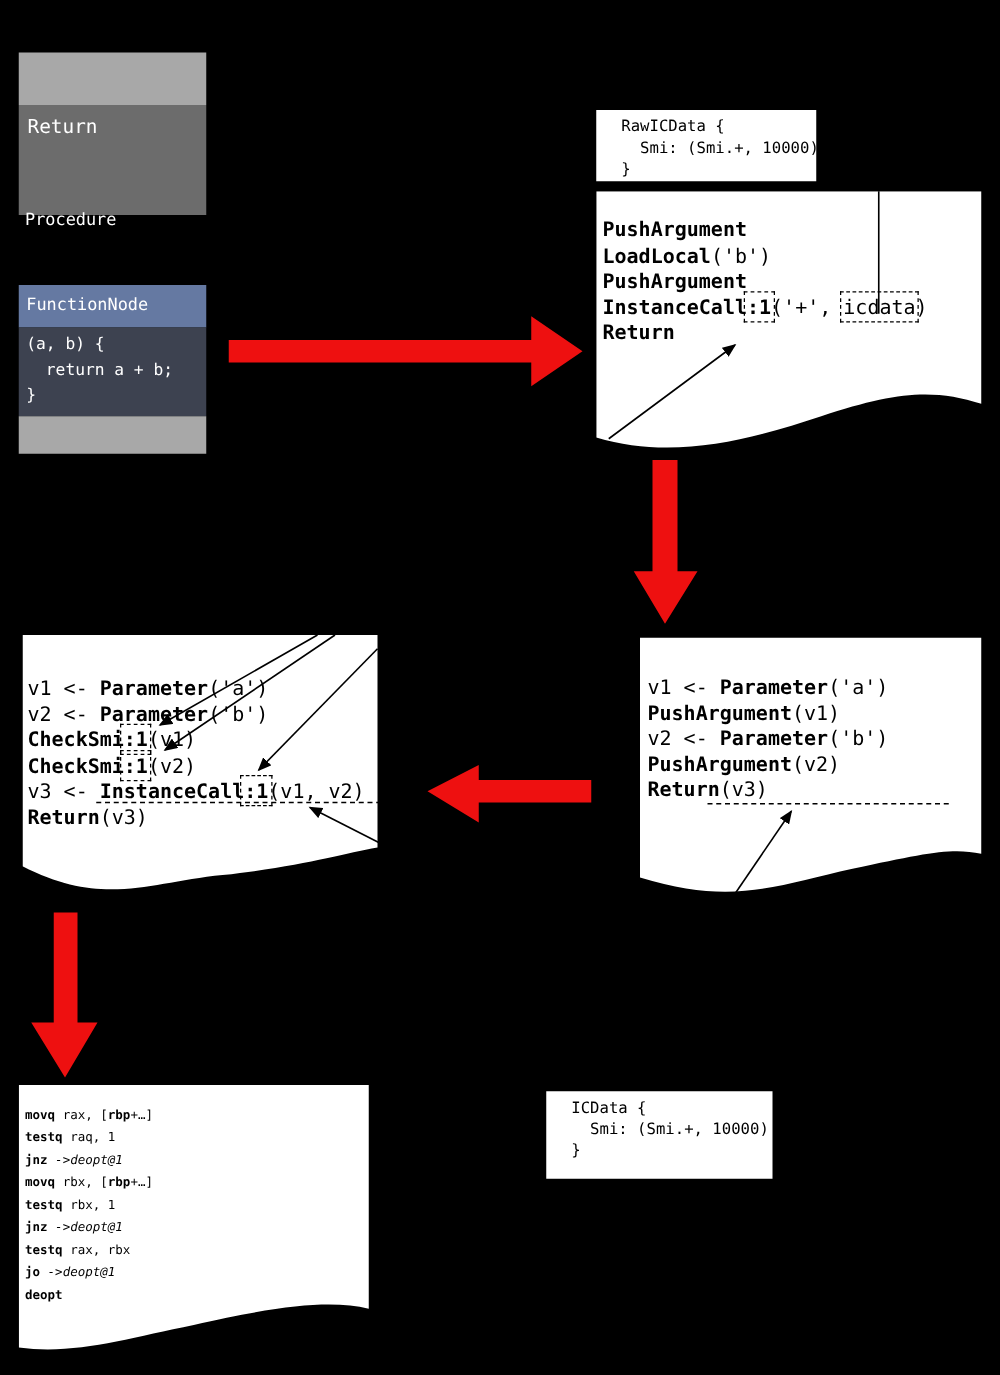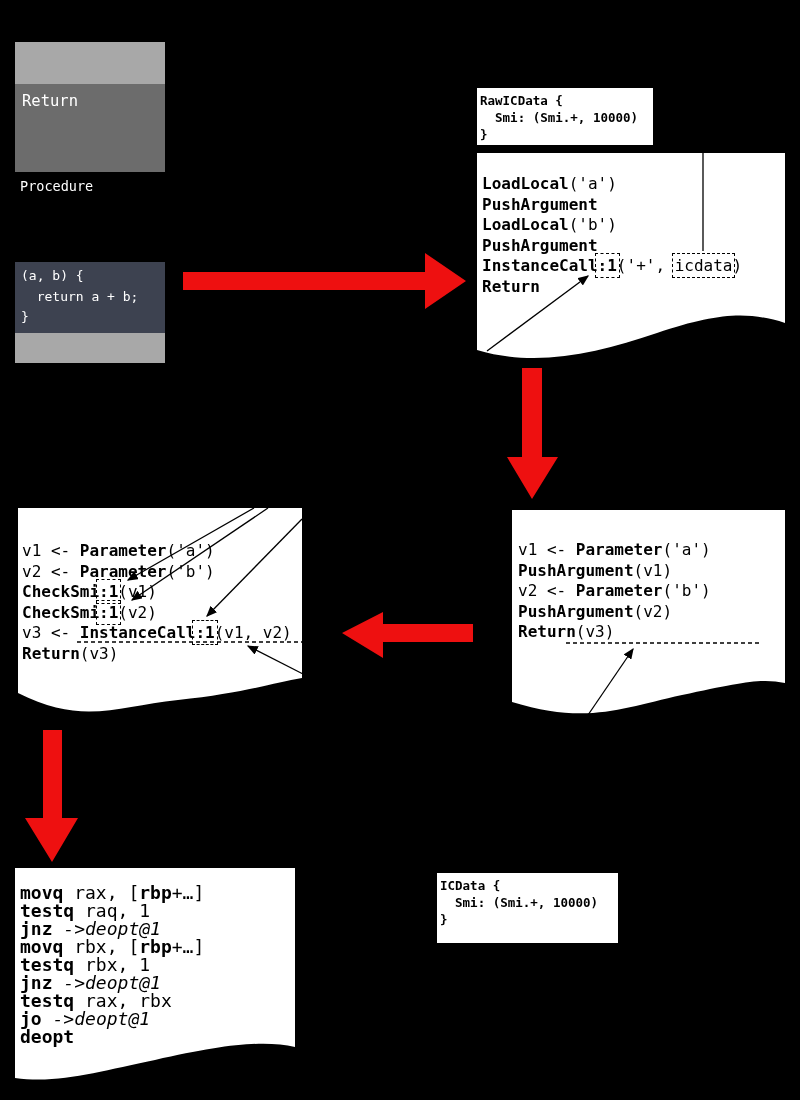--- a/index.html
+++ b/index.html
@@ -6,31 +6,31 @@
     --bg:#000; --paper:#fff; --ink:#000; --red:#ee1010;
     --lgray:#a8a8a8; --mgray:#6c6c6c; --slate:#6579a2; --codebg:#3d4250; --label:#fff;
   }
   html,body{margin:0;padding:0;background:#111;}
   .canvas{position:relative;width:800px;height:1100px;background:var(--bg);overflow:hidden;
           font-family:"DejaVu Sans Mono",monospace;}
   .box{position:absolute;box-sizing:border-box;}
   .lib{left:15px;top:42px;width:150px;height:42px;background:var(--lgray);}
   .cls{left:15px;top:84px;width:150px;height:88px;background:var(--mgray);color:var(--label);
        font-size:15.5px;padding:8px 0 0 7px;}
-  .plabel{position:absolute;left:20px;top:178px;color:var(--label);font-size:13.5px;}
+  .plabel{position:absolute;left:20px;top:168px;color:var(--label);font-size:13.5px;}
   .fnh{left:15px;top:228px;width:150px;height:34px;background:var(--slate);color:var(--label);
        font-size:13.5px;padding:8px 0 0 6px;}
   .fnb{left:15px;top:262px;width:150px;height:71px;background:var(--codebg);color:var(--label);
        font-size:13px;line-height:20.5px;padding:4px 4px 0 6px;}
   .fnf{left:15px;top:333px;width:150px;height:30px;background:var(--lgray);}
   .icbox{position:absolute;background:var(--paper);color:var(--ink);font-size:12.5px;
-         line-height:17px;padding:4px 0 0 3px;box-sizing:border-box;font-weight:bold;}
+         line-height:17px;padding:4px 0 0 20px;box-sizing:border-box;}
   .papertext{position:absolute;color:var(--ink);z-index:2;}
   .mono16{font-size:16px;line-height:20.6px;}
-  .mono14{font-size:18px;line-height:18px;}
+  .mono14{font-size:10px;line-height:18px;}
   .ln{white-space:pre;}
   .b{font-weight:bold;}
   .i{font-style:italic;text-align:right;}
   .dbox{outline:1.5px dashed #000;outline-offset:2px;}
   .papersvg{position:absolute;z-index:1;}
   .paper{fill:var(--paper);}
   .overlay{position:absolute;left:0;top:0;z-index:3;pointer-events:none;}
   .thin{stroke:var(--ink);stroke-width:1.3;fill:none;}
   .dash{stroke:var(--ink);stroke-width:1.3;fill:none;stroke-dasharray:4 3;}
   .redfill{fill:var(--red);}
@@ -38,20 +38,23 @@
 </head>
 <body>
 
 <div class="canvas">
 
   <div class="box lib"></div>
   <div class="box cls">
     <span>Return</span>
   </div>
   <div class="plabel">Procedure</div>
+  <div class="box fnh">
+    <span>FunctionNode</span>
+  </div>
   <div class="box fnb">
       <div class="ln"><span>(a, b) {</span></div>
       <div class="ln"><span>  return a + b;</span></div>
       <div class="ln"><span>}</span></div>
     </div>
   <div class="box fnf"></div>
 
   <div class="icbox" style="left:477px;top:88px;width:176px;height:57px">
       <div class="ln"><span>RawICData {</span></div>
       <div class="ln"><span>  Smi: (Smi.+, 10000)</span></div>
@@ -60,21 +63,20 @@
   <div class="icbox" style="left:437px;top:873px;width:181px;height:70px">
       <div class="ln"><span>ICData {</span></div>
       <div class="ln"><span>  Smi: (Smi.+, 10000)</span></div>
       <div class="ln"><span>}</span></div>
     </div>
 
   <svg class="papersvg" style="left:477px;top:153px" width="309" height="216" viewBox="0 0 309 216">
     <path class="paper" d="M0,0 H308 V170 C270,158 240,160 180,180 C120,200 60,215 0,197 Z"></path>
   </svg>
   <div class="papertext mono16" style="left:482px;top:174px">
-      <div class="ln"><span class="b">LoadLocal</span><span>('a')</span></div>
       <div class="ln"><span class="b">PushArgument</span></div>
       <div class="ln"><span class="b">LoadLocal</span><span>('b')</span></div>
       <div class="ln"><span class="b">PushArgument</span></div>
       <div class="ln"><span class="b">InstanceCall</span><span class="b dbox">:1</span><span>('+', </span><span class="dbox">icdata</span><span>)</span></div>
       <div class="ln"><span class="b">Return</span></div>
     </div>
 
   <svg class="papersvg" style="left:512px;top:510px" width="274" height="216" viewBox="0 0 274 216">
     <path class="paper" d="M0,0 H273 V173 C250,168 230,172 170,185 C110,198 75,215 0,192 Z"></path>
   </svg>

